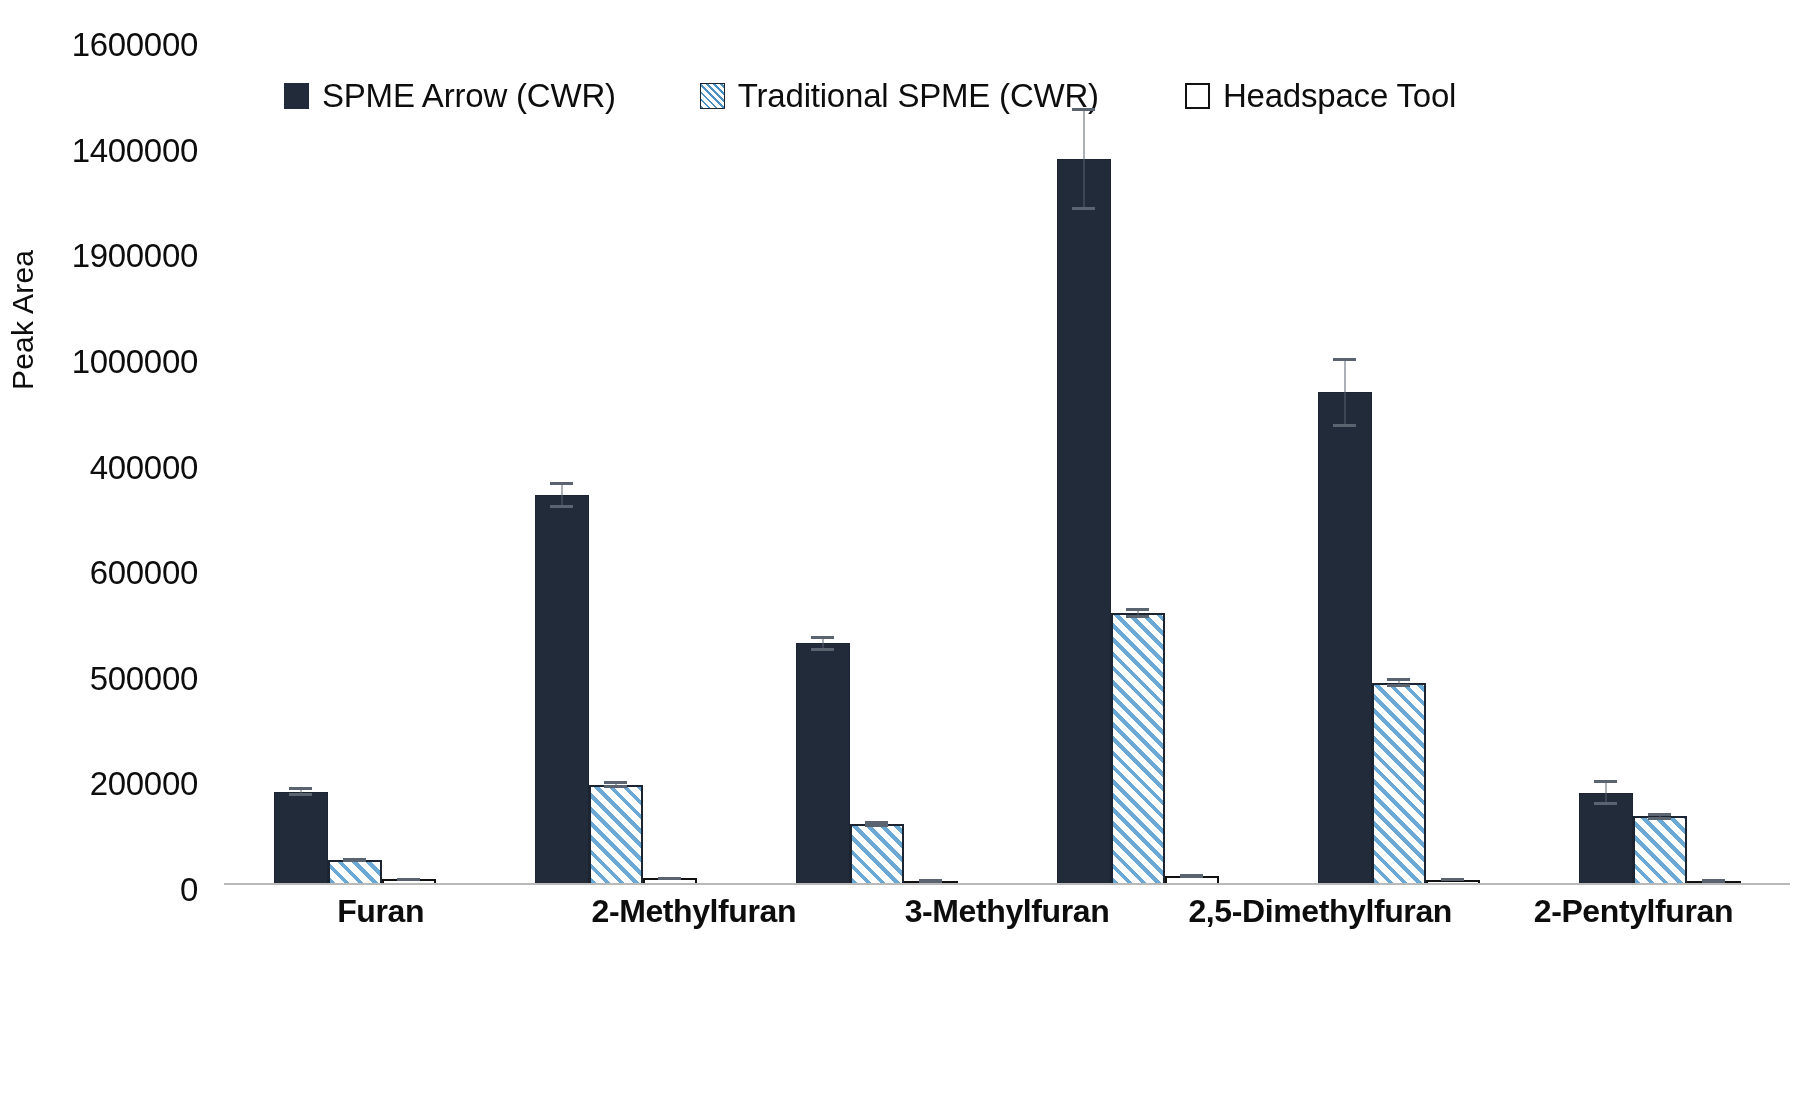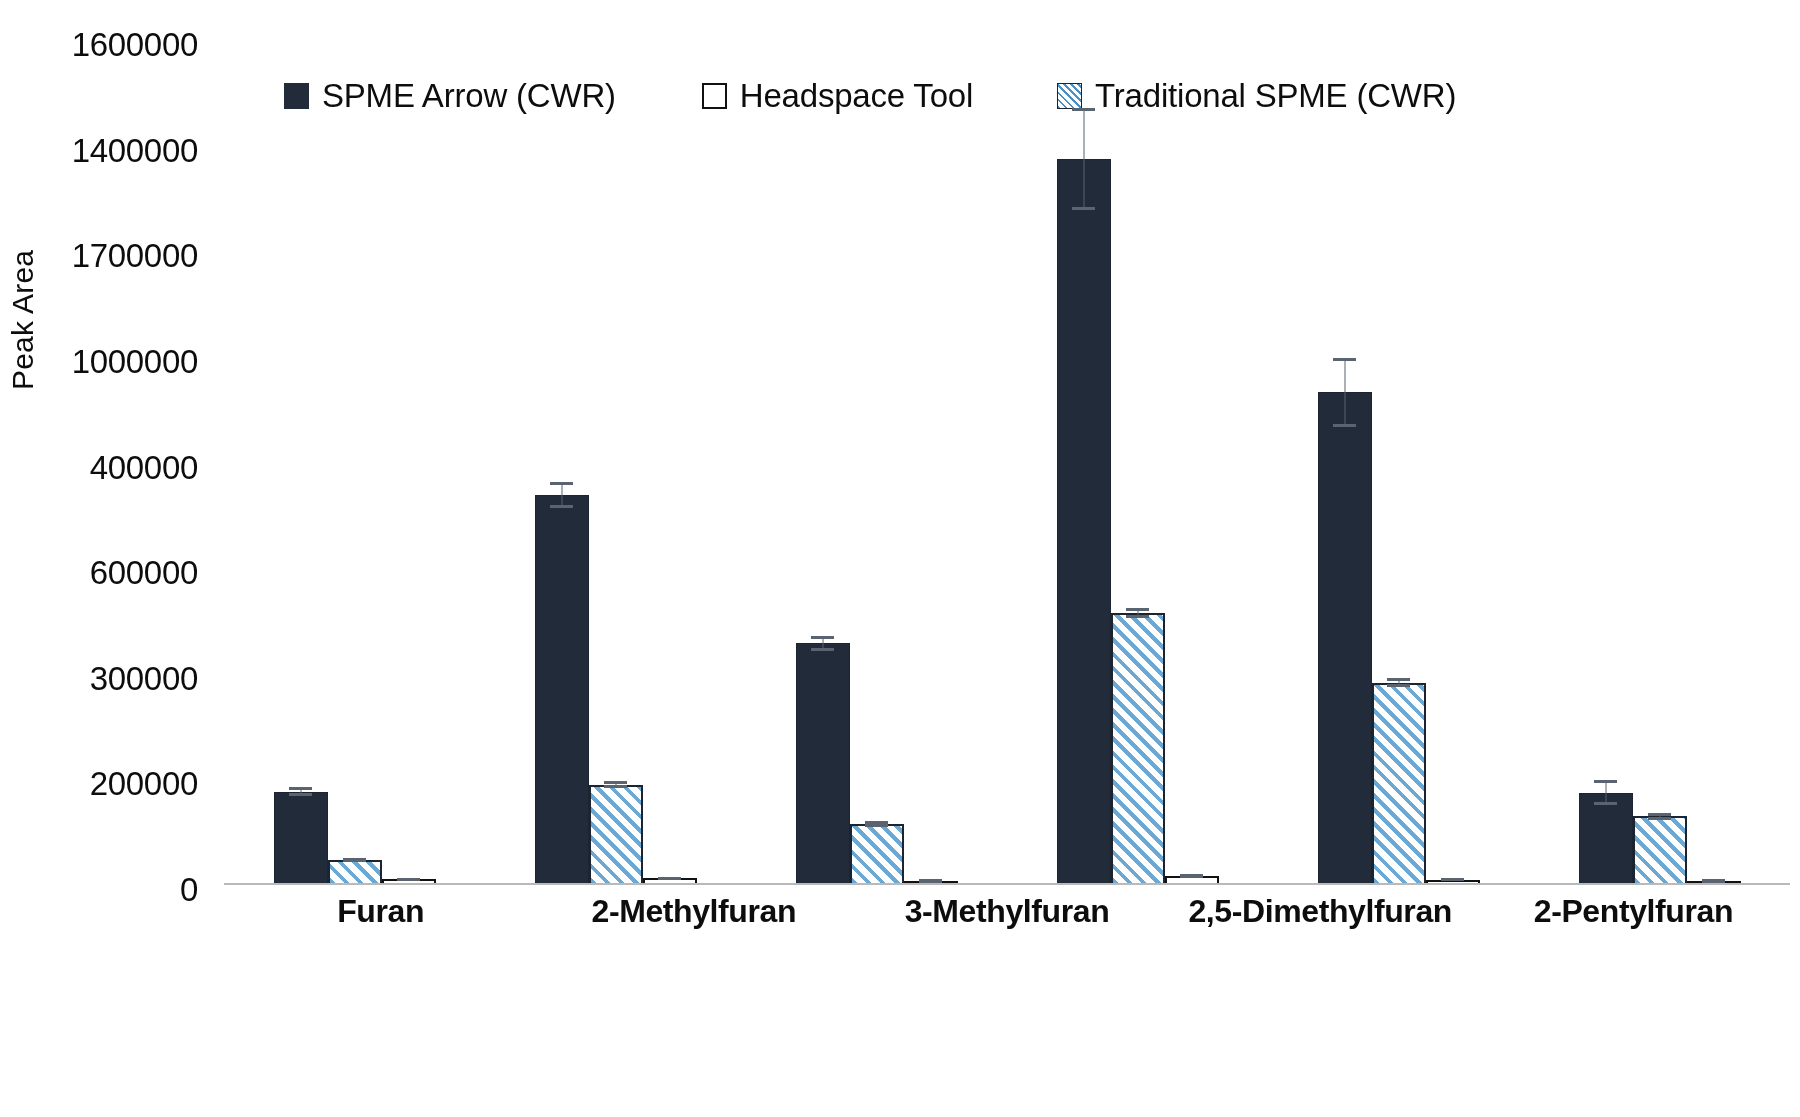--- a/index.html
+++ b/index.html
@@ -169,41 +169,41 @@
 </head>
 <body>
 
 <div id="chart-root">
 
   <div class="y-axis-title">Peak Area</div>
 
   <div class="y-ticks">
       <div class="y-tick" style="top: 40px;">1600000</div>
       <div class="y-tick" style="top: 145.625px;">1400000</div>
-      <div class="y-tick" style="top: 251.25px;">1700000</div>
+      <div class="y-tick" style="top: 251.25px;">1900000</div>
       <div class="y-tick" style="top: 356.875px;">1000000</div>
       <div class="y-tick" style="top: 462.5px;">400000</div>
       <div class="y-tick" style="top: 568.125px;">600000</div>
-      <div class="y-tick" style="top: 673.75px;">300000</div>
+      <div class="y-tick" style="top: 673.75px;">500000</div>
       <div class="y-tick" style="top: 779.375px;">200000</div>
       <div class="y-tick" style="top: 885px;">0</div>
     </div>
 
   <div class="legend">
     <div class="legend-item li0">
       <span class="legend-swatch sw-arrow"></span>
       <span class="legend-label">SPME Arrow (CWR)</span>
     </div>
+    <div class="legend-item li1">
+      <span class="legend-swatch sw-trad"></span>
+      <span class="legend-label">Traditional SPME (CWR)</span>
+    </div>
     <div class="legend-item li2">
       <span class="legend-swatch sw-head"></span>
       <span class="legend-label">Headspace Tool</span>
-    </div>
-    <div class="legend-item li1">
-      <span class="legend-swatch sw-trad"></span>
-      <span class="legend-label">Traditional SPME (CWR)</span>
     </div>
   </div>
 
   <div class="plot">
     <div class="groups">
         <div class="group">
           <div class="bars">
             <div class="bar-wrap">
               <div class="bar arrow" style="height: 93.4781px;"></div>
               <div class="errbar" style="bottom: 89.2531px; height: 8.45px;"></div>

